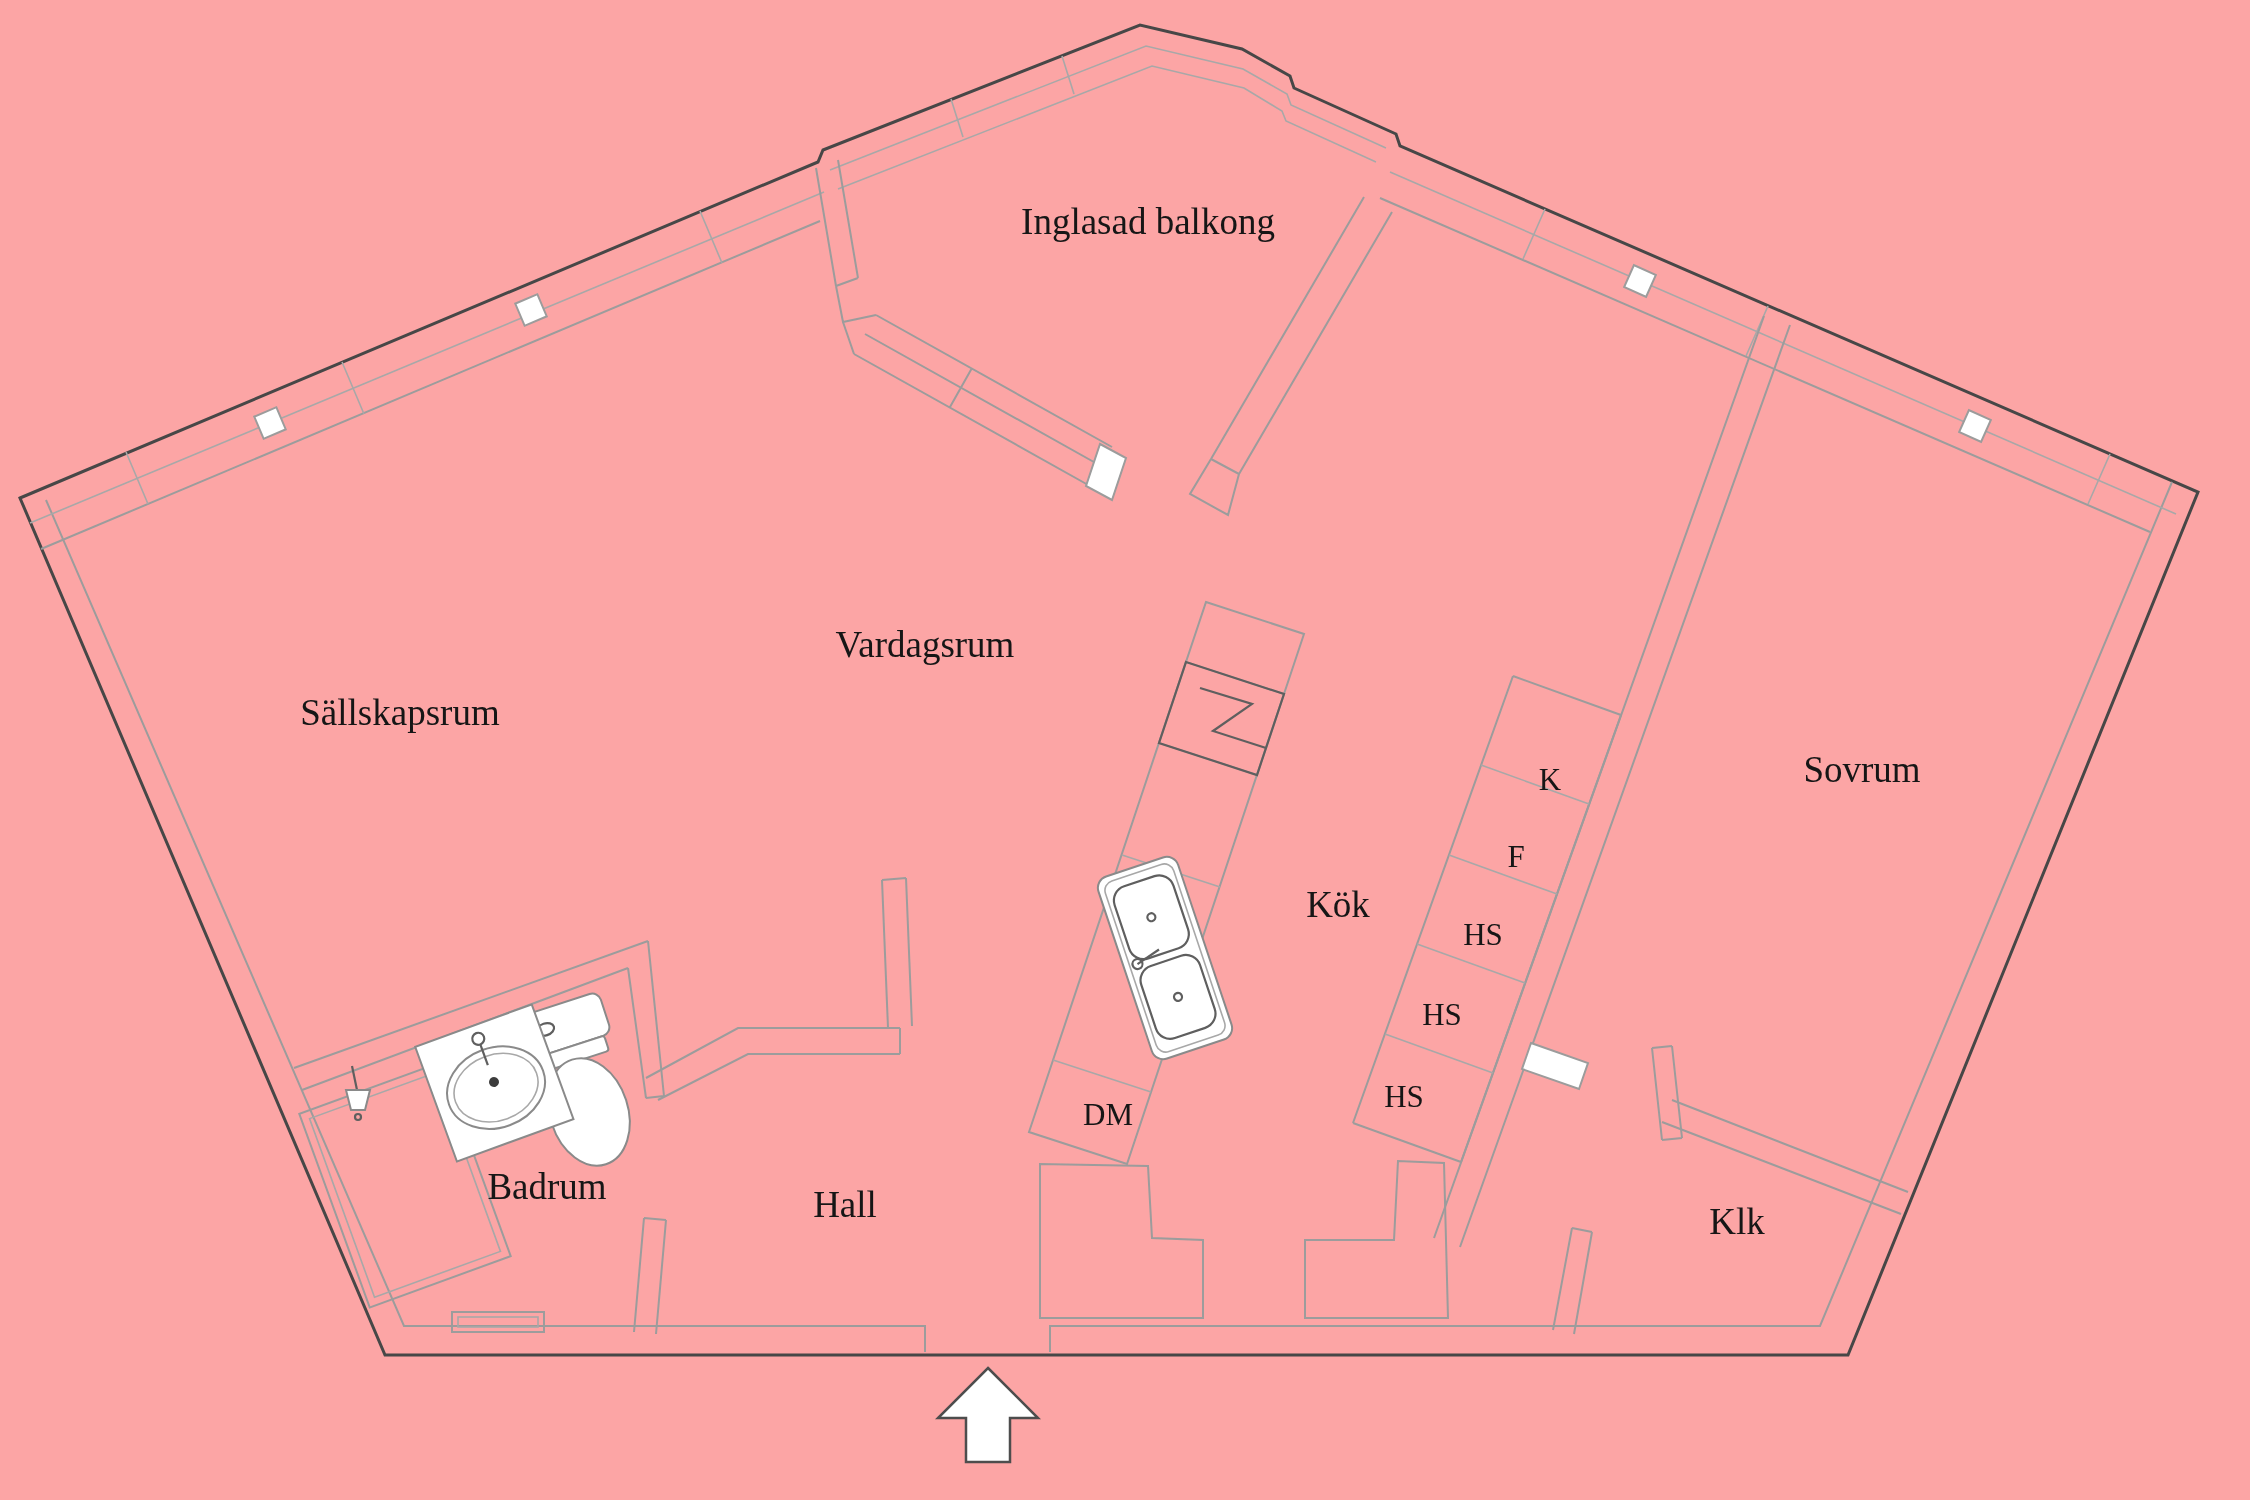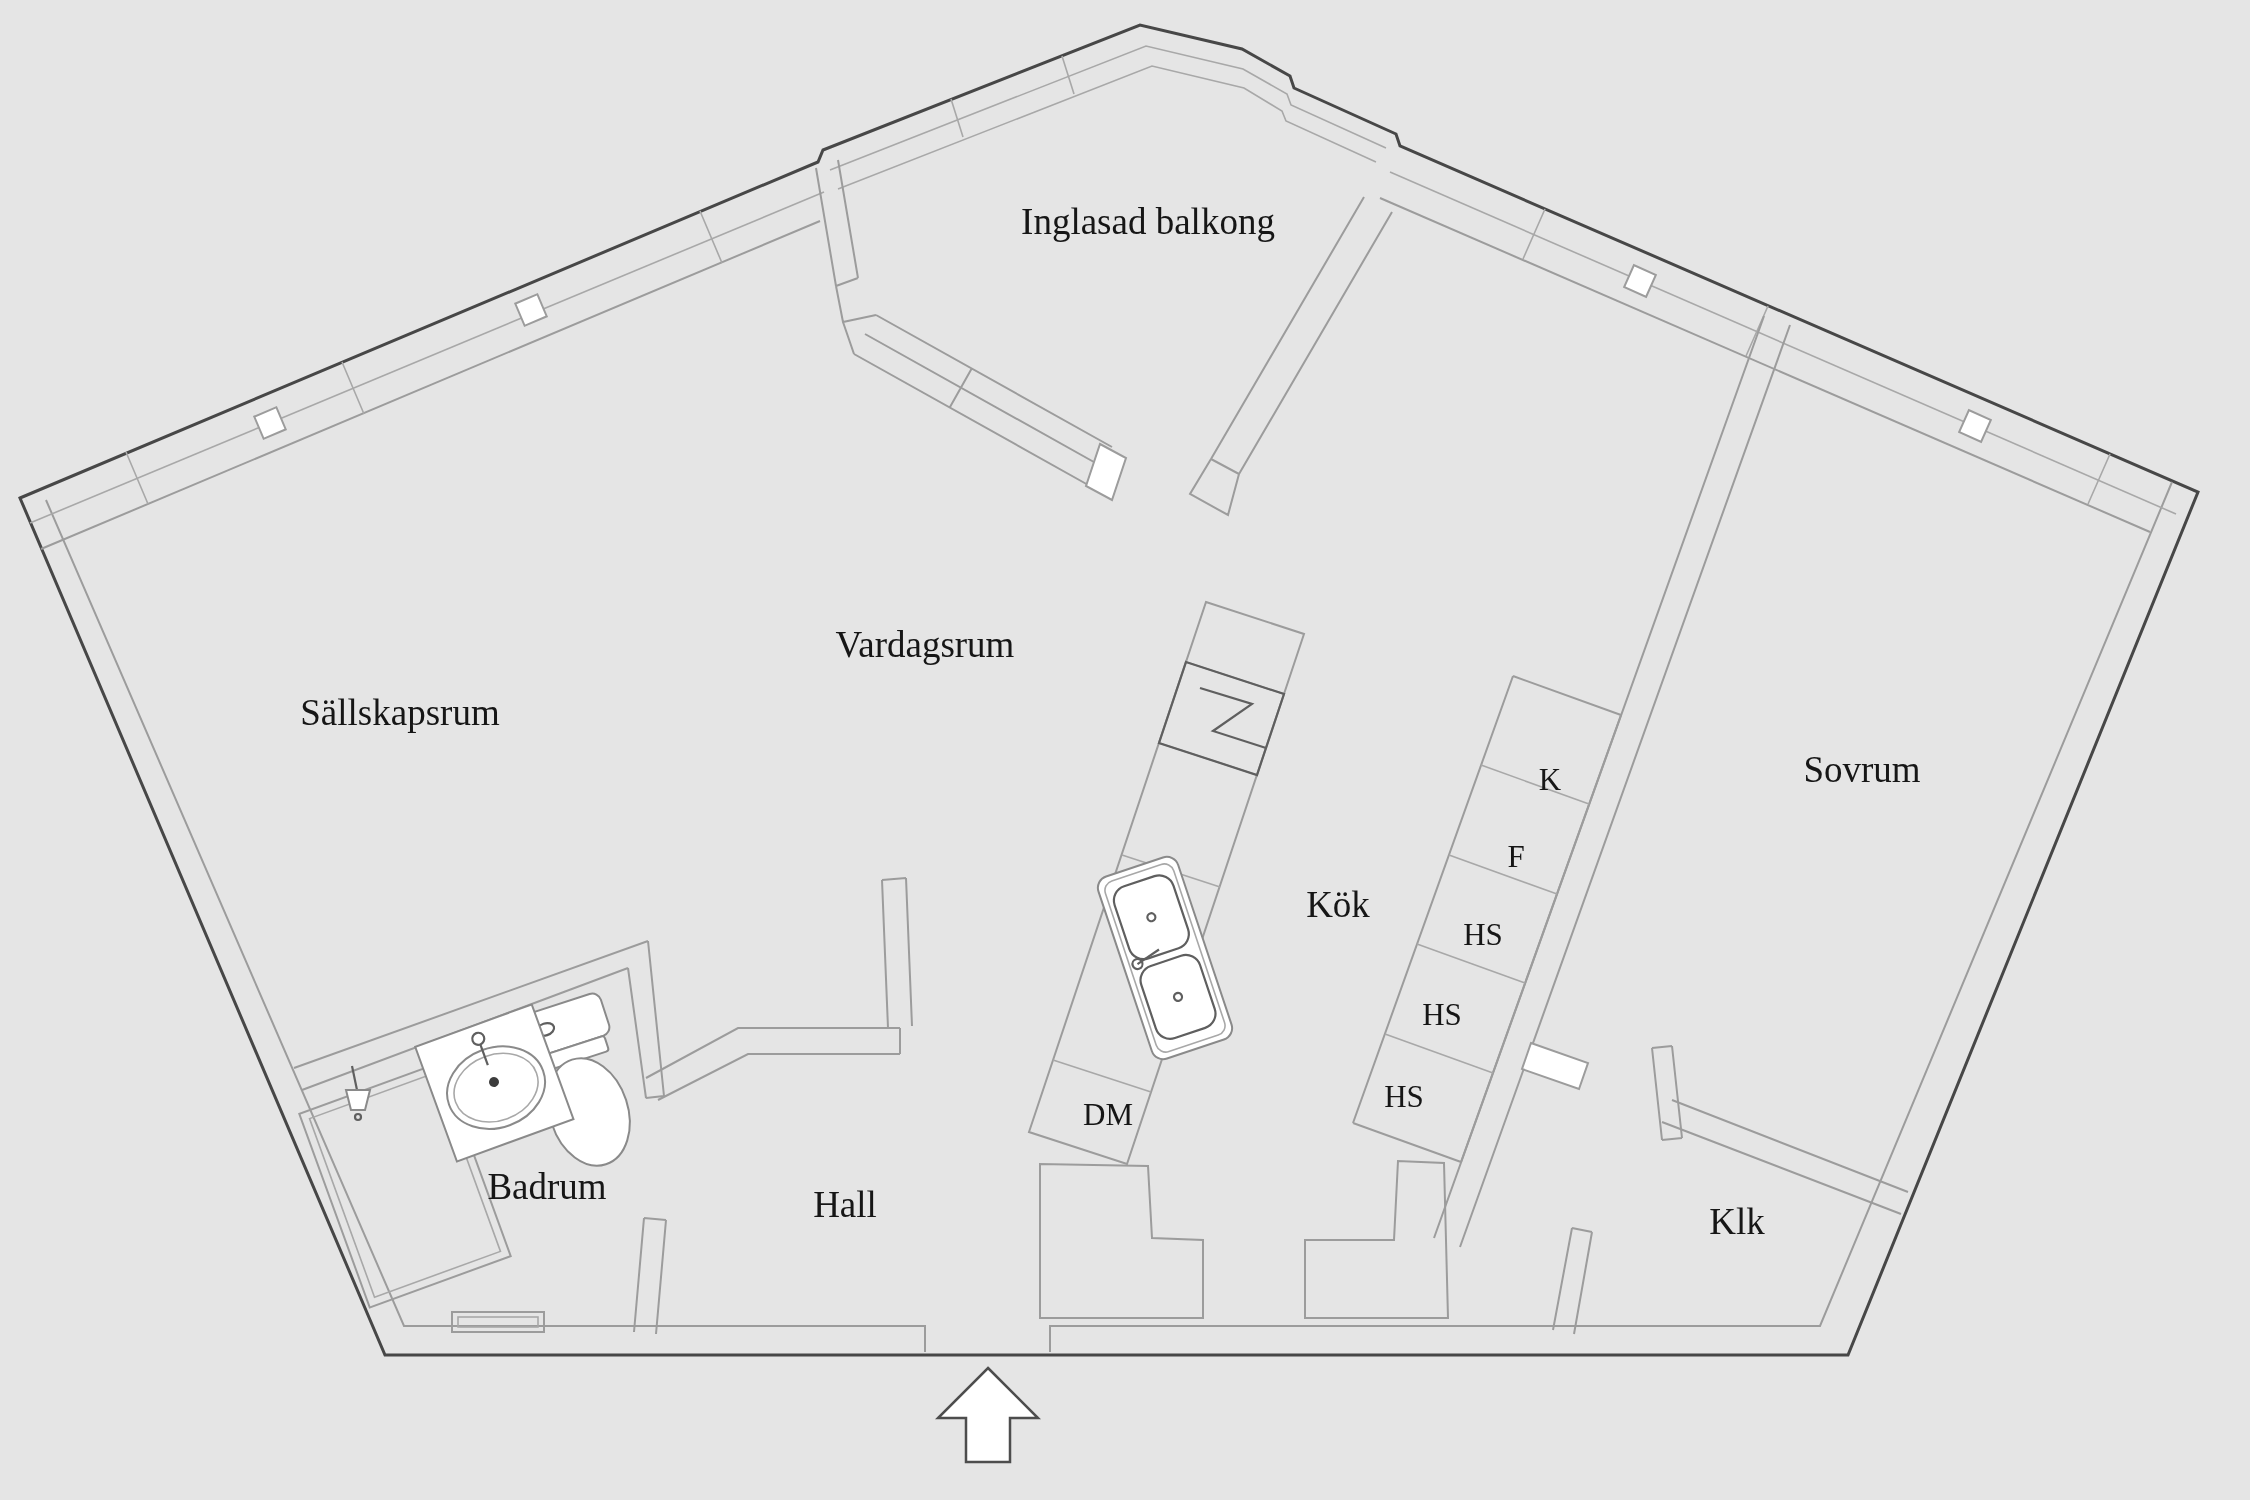--- a/index.html
+++ b/index.html
@@ -1,16 +1,16 @@
 <!DOCTYPE html>
 <html><head>
 <meta charset="utf-8">
 <style>
   html,body{margin:0;padding:0;background:#ffffff;}
-  .stage{position:relative;width:2250px;height:1500px;background:#e5e5e5;overflow:hidden;}
+  .stage{position:relative;width:2250px;height:1500px;background:#fca5a5;overflow:hidden;}
   svg{display:block;}
   .wall{stroke:#9c9c9c;stroke-width:2;fill:none;stroke-linejoin:miter;stroke-linecap:butt;}
   .wall-thin{stroke:#a8a8a8;stroke-width:1.6;fill:none;}
   .outer{stroke:#474747;stroke-width:3;fill:none;stroke-linejoin:miter;}
   .fixture{stroke:#8a8a8a;stroke-width:2;fill:#ffffff;}
   .fixture-dark{stroke:#5f5f5f;stroke-width:2.2;fill:none;}
   .marker{fill:#ffffff;stroke:#9c9c9c;stroke-width:2;}
   .jamb{fill:#ffffff;stroke:#9c9c9c;stroke-width:2;}
   .room-label{font-family:"Liberation Serif","DejaVu Serif",serif;font-size:37px;fill:#161616;text-anchor:middle;}
   .small-label{font-family:"Liberation Serif","DejaVu Serif",serif;font-size:31px;fill:#161616;text-anchor:middle;}

